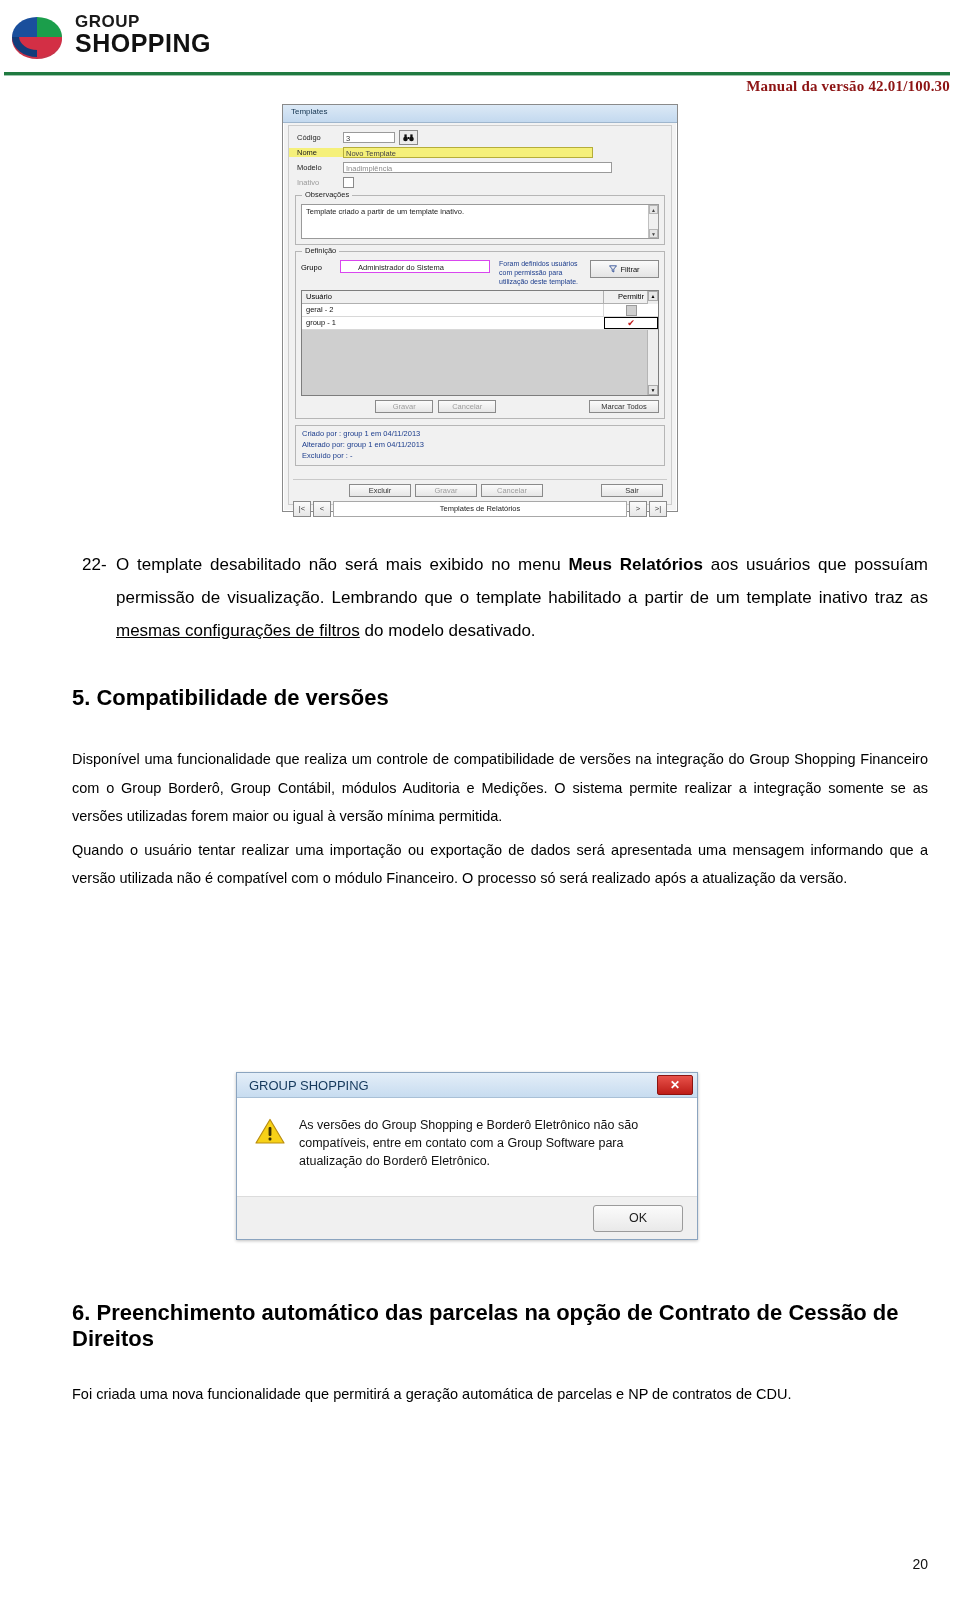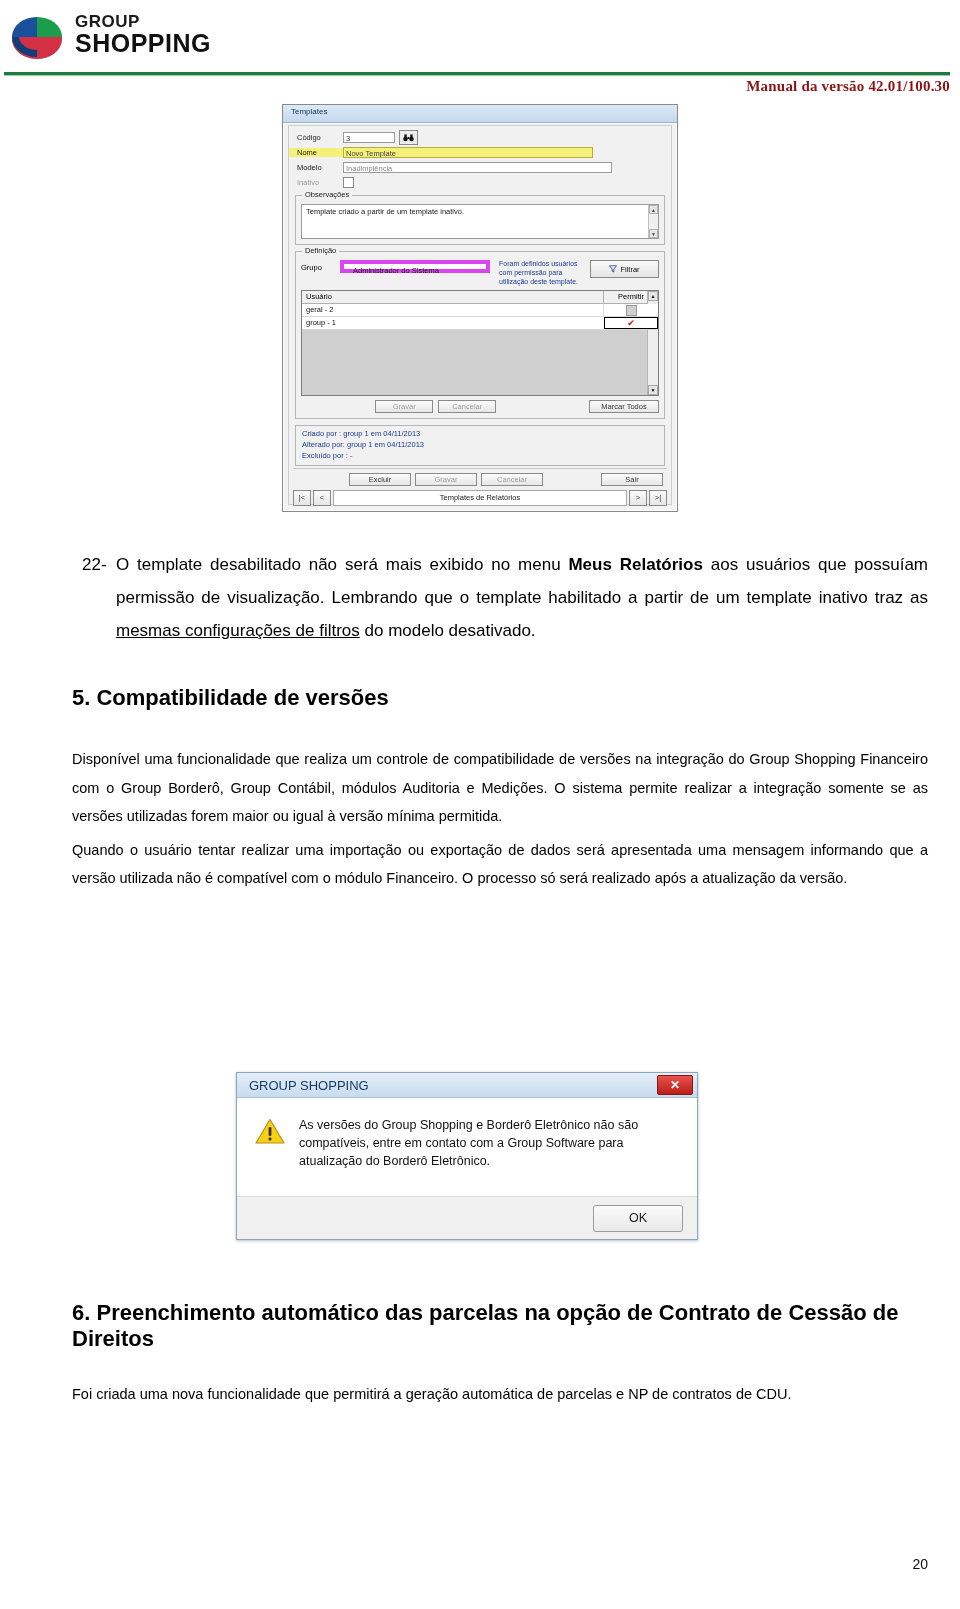--- a/index.html
+++ b/index.html
@@ -44,22 +44,22 @@
     font-size:7.5px;padding:0 3px;color:#1a1a1a;}
   .obs-box{border:1px solid #9a9a9a;background:#fff;height:33px;position:relative;}
   .obs-text{font-size:7.5px;padding:2px 4px;color:#222;}
   .obs-scroll{position:absolute;right:0;top:0;width:9px;height:100%;background:#f0f0f0;border-left:1px solid #c0c0c0;}
   .obs-scroll .ar{position:absolute;left:0;width:9px;height:9px;background:#e6e6e6;border:1px solid #b5b5b5;box-sizing:border-box;font-size:5px;text-align:center;line-height:8px;color:#444;}
   .obs-scroll .ar.up{top:0;}
   .obs-scroll .ar.dn{bottom:0;}
 
   .def-row{display:flex;align-items:flex-start;gap:5px;}
   .def-grp-lbl{font-size:7.5px;width:34px;padding-top:3px;}
-  .combo{width:150px;height:13px;border:4px solid #d946ef;background:#fff;position:relative;
-    font-size:7.5px;line-height:13px;padding-left:9px;color:#222;box-sizing:border-box;}
+  .combo{width:150px;height:13px;border:1px solid #d946ef;background:#fff;position:relative;
+    font-size:7.5px;line-height:13px;padding-left:17px;color:#222;box-sizing:border-box;}
   .perm-note{flex:1;font-size:7px;color:#1b3c8c;line-height:1.25;padding-left:4px;}
   .btn-filtrar{width:67px;height:16px;border:1px solid #8a8a8a;background:linear-gradient(to bottom,#fafafa,#e4e4e4);
     font-size:7.5px;display:flex;align-items:center;justify-content:center;gap:3px;color:#111;}
 
   .tbl{margin-top:4px;border:1px solid #7d7d7d;background:#86efac;position:relative;height:104px;}
   .tbl-head{display:flex;height:12px;background:#f0f0f0;border-bottom:1px solid #b0b0b0;font-size:7.5px;}
   .th-user{flex:1;padding-left:4px;line-height:12px;}
   .th-perm{width:54px;border-left:1px solid #b0b0b0;text-align:center;line-height:12px;}
   .tr{display:flex;height:12px;border-bottom:1px solid #d8d8d8;font-size:7.5px;}
   .td-user{flex:1;padding-left:4px;line-height:12px;color:#111;}
@@ -74,21 +74,21 @@
 
   .btnrow{display:flex;align-items:center;margin-top:4px;}
   .btn{height:13px;border:1px solid #8a8a8a;background:linear-gradient(to bottom,#fbfbfb,#e6e6e6);
     font-size:7.5px;display:flex;align-items:center;justify-content:center;color:#333;box-sizing:border-box;}
   .btn.dim{color:#9d9d9d;}
   .btn.w58{width:58px;} .btn.w62{width:62px;} .btn.w70{width:70px;}
 
   .audit{border:1px solid #b6b6b6;margin:6px 6px 0 6px;padding:3px 6px;background:#f1f1f1;}
   .audit div{font-size:7.5px;color:#1b3c8c;line-height:1.45;}
 
-  .bottombar{border-top:1px solid #c9c9c9;margin:2px 4px 0 4px;padding-top:4px;display:flex;align-items:center;}
+  .bottombar{border-top:1px solid #c9c9c9;margin:13px 4px 0 4px;padding-top:4px;display:flex;align-items:center;}
   .statusbar{display:flex;align-items:center;margin:4px 4px 0 4px;gap:2px;}
   .nav-btn{width:16px;height:14px;border:1px solid #8a8a8a;background:linear-gradient(to bottom,#fbfbfb,#e6e6e6);
     font-size:7.5px;display:flex;align-items:center;justify-content:center;color:#333;}
   .status-field{flex:1;height:14px;border:1px solid #a8a8a8;background:#fff;font-size:7.5px;
     display:flex;align-items:center;justify-content:center;color:#222;}
 
   
   .body-text{position:absolute;left:72px;top:548px;width:856px;}
   .item22{display:flex;font-size:17px;line-height:1.95;text-align:justify;font-family:"Liberation Sans",sans-serif;margin-left:10px;}
   .item22 .num{width:34px;flex:none;}

